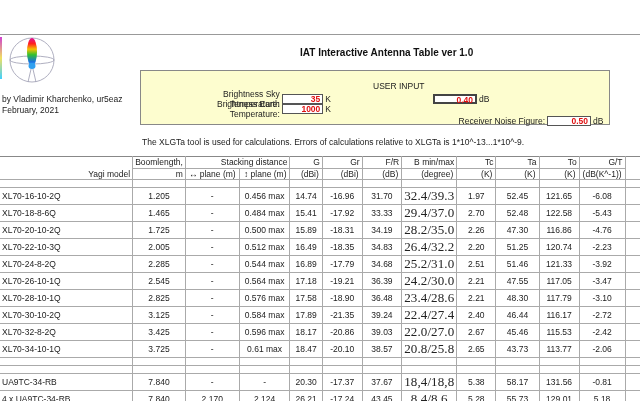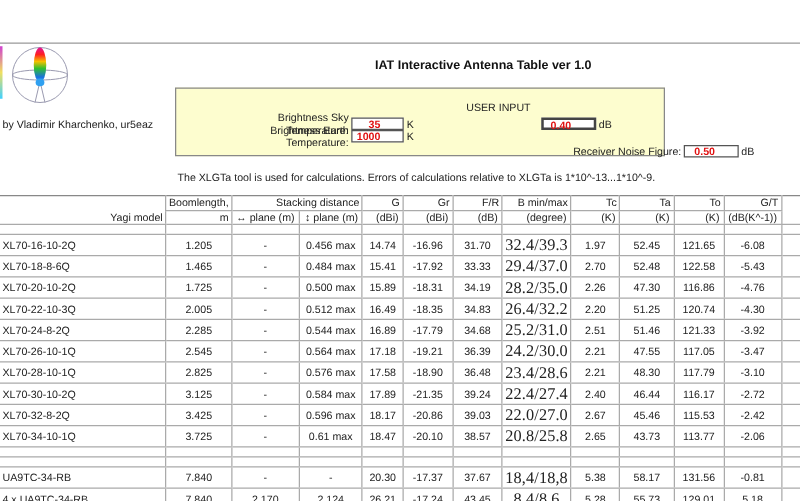--- a/index.html
+++ b/index.html
@@ -6,29 +6,29 @@
   body {
     width: 640px; height: 401px; overflow: hidden; background: #ffffff;
     font-family: "Liberation Sans", sans-serif; font-size: 8.5px; color: #222;
     position: relative;
   }
   .topline { position: absolute; left: 0; top: 34px; width: 640px; height: 1px; background: #999; }
   .logo { position: absolute; left: 0; top: 35px; width: 60px; height: 50px; }
   .author { position: absolute; left: 2px; top: 94px; line-height: 10.5px; font-size: 8.5px; color: #222; }
   .title { position: absolute; left: 300px; top: 47px; font-size: 10px; font-weight: bold; color: #111; }
   .inputbox {
-    position: absolute; left: 140px; top: 70px; width: 392px; height: 55px;
+    position: absolute; left: 140px; top: 70px; width: 470px; height: 55px;
     background: #fdfdcf; border: 1px solid #888; box-sizing: border-box;
   }
   .inputbox .hdr { position: absolute; left: 232px; top: 10px; font-size: 8.5px; color: #222; }
   .irow { position: absolute; display: flex; align-items: center; font-size: 8.5px; height: 11px; }
   .irow .lbl { text-align: right; }
   .irow .val {
     width: 44px; height: 10px; background: #fff; border: 1px solid #555; box-sizing: border-box;
-    color: #e01010; font-weight: bold; text-align: right; padding-right: 18px; line-height: 8.5px; margin-left: 2px; font-size: 8.5px;
+    color: #e01010; font-weight: bold; text-align: right; padding-right: 2px; line-height: 8.5px; margin-left: 2px; font-size: 8.5px;
   }
   .irow .val.thick { border: 2px solid #444; }
   .irow .unit { margin-left: 2px; }
   .note { position: absolute; left: 142px; top: 137px; font-size: 8.5px; color: #222; }
   .tablewrap { position: absolute; left: 0; top: 156px; width: 640px; }
   table { border-collapse: collapse; table-layout: fixed; }
   td, th { border-left: 1px solid #aaa; border-bottom: 1px solid #aaa; padding: 0 2px; height: 10px; font-size: 8.5px; font-weight: normal; white-space: nowrap; overflow: hidden; }
   th { text-align: right; line-height: 10.5px; }
   td.c { text-align: center; }
   td.l { text-align: left; border-left: none; }
@@ -64,20 +64,21 @@
     <ellipse cx="32" cy="25" rx="22" ry="4" fill="none" stroke="#9a9ab0" stroke-width="0.8"></ellipse>
     <line x1="32" y1="30" x2="28" y2="47" stroke="#9a9ab0" stroke-width="0.8"></line>
     <line x1="32" y1="30" x2="36" y2="47" stroke="#9a9ab0" stroke-width="0.8"></line>
     <ellipse cx="32" cy="17" rx="5" ry="14" fill="url(#lobe)"></ellipse>
     <ellipse cx="32" cy="31" rx="3.5" ry="3" fill="#30a0f0"></ellipse>
   </svg>
 </div>
 
 <div class="author">
   <div>by Vladimir Kharchenko, ur5eaz</div>
+  <div>February, 2021</div>
 </div>
 
 <div class="title">IAT Interactive Antenna Table ver 1.0</div>
 
 <div class="inputbox">
   <div class="hdr">USER INPUT</div>
 
   <div class="irow" style="left:30px; top:22px; width:160px;">
     <span class="lbl" style="width:116px;">Brightness Sky Temperature:</span>
     <span class="val">35</span>
@@ -214,21 +215,21 @@
           <td class="c">2.005</td>
           <td class="c">-</td>
           <td class="c">0.512 max</td>
           <td class="c">16.49</td>
           <td class="c">-18.35</td>
           <td class="c">34.83</td>
           <td class="c mono">26.4/32.2</td>
           <td class="c">2.20</td>
           <td class="c">51.25</td>
           <td class="c">120.74</td>
-          <td class="c">-4.30</td>
+          <td class="c">-2.23</td>
           <td></td>
         </tr>
         <tr>
           <td class="l">XL70-24-8-2Q</td>
           <td class="c">2.285</td>
           <td class="c">-</td>
           <td class="c">0.544 max</td>
           <td class="c">16.89</td>
           <td class="c">-17.79</td>
           <td class="c">34.68</td>

